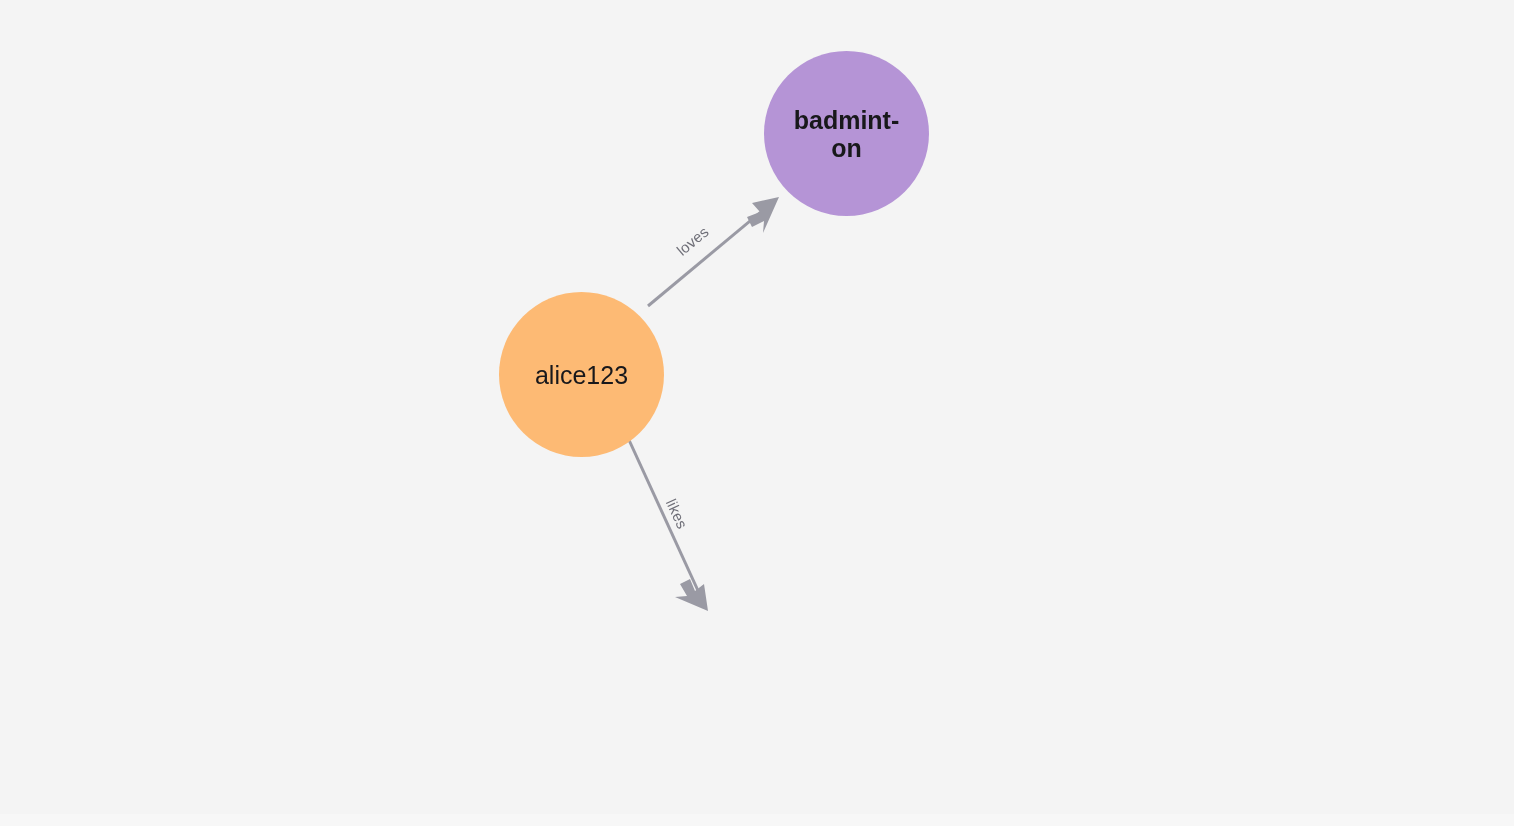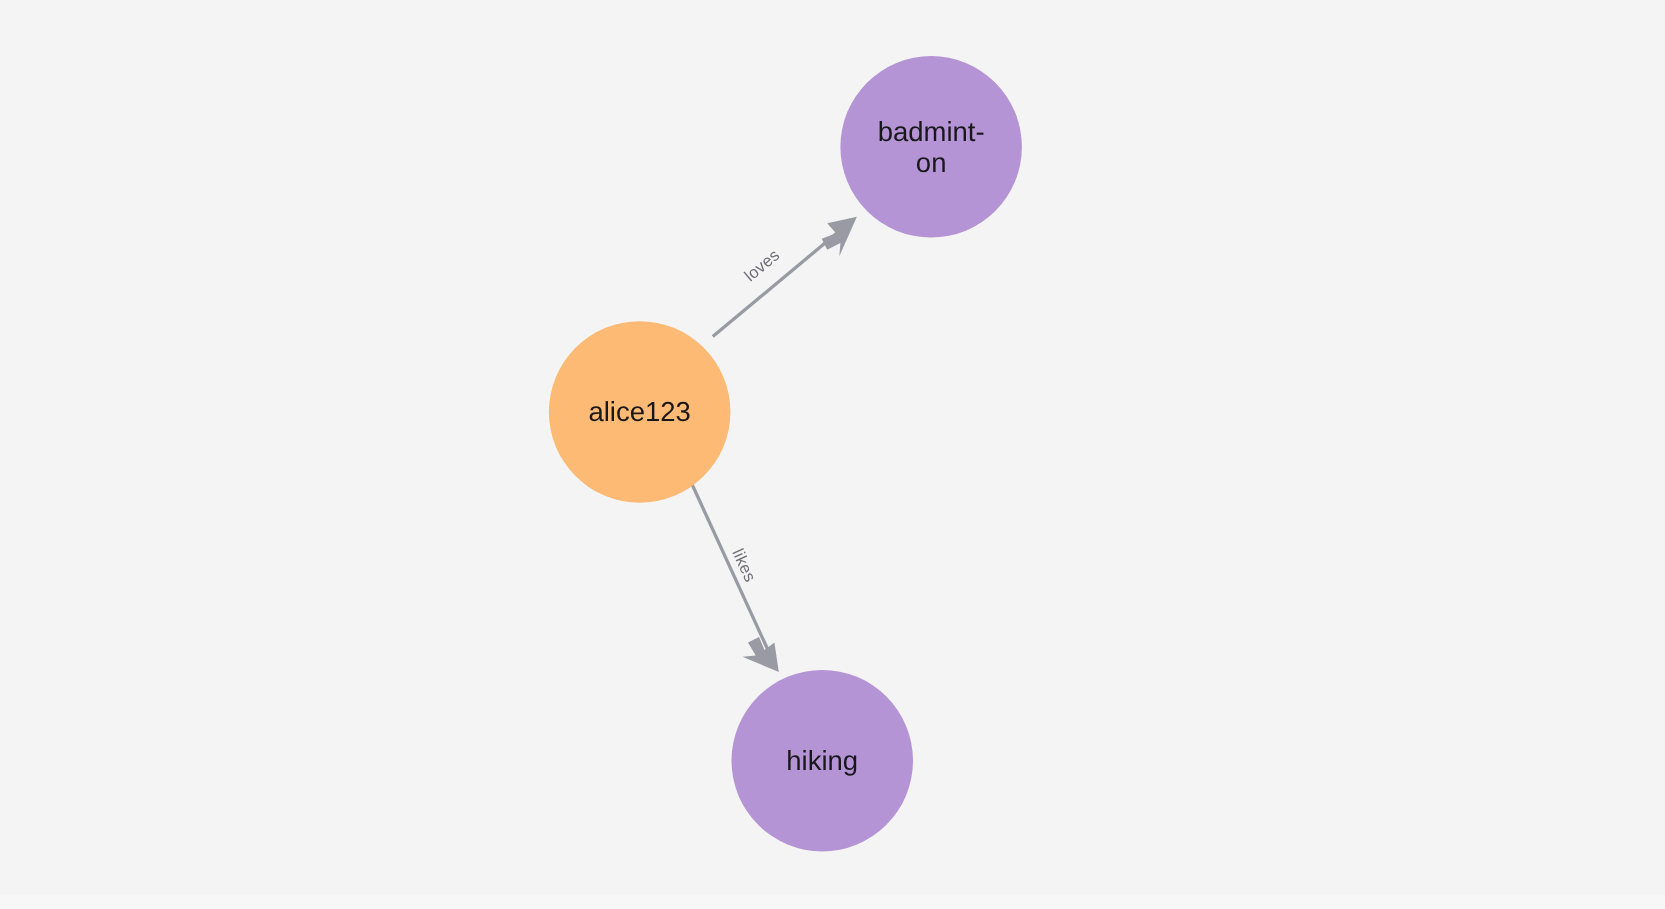--- a/index.html
+++ b/index.html
@@ -64,20 +64,21 @@
     width: 165px;
     height: 165px;
     background: #fdba74;
   }
   #node-badminton {
     left: 764px;
     top: 51px;
     width: 165px;
     height: 165px;
     background: #b594d6;
+    font-weight: bold;
   }
   #node-hiking {
     left: 665px;
     top: 609px;
     width: 165px;
     height: 165px;
     background: #b594d6;
   }
   #bottom-strip {
     position: absolute;
@@ -110,18 +111,15 @@
 
   <div class="node" id="node-alice">
     <span class="node-label">alice123</span>
   </div>
 
   <div class="node" id="node-badminton">
     <span class="node-label">badmint-
 on</span>
   </div>
 
-  <div class="node" id="node-hiking">
-    <span class="node-label">hiking</span>
-  </div>
 
   <div id="bottom-strip"></div>
 </div>
 
 </body></html>

